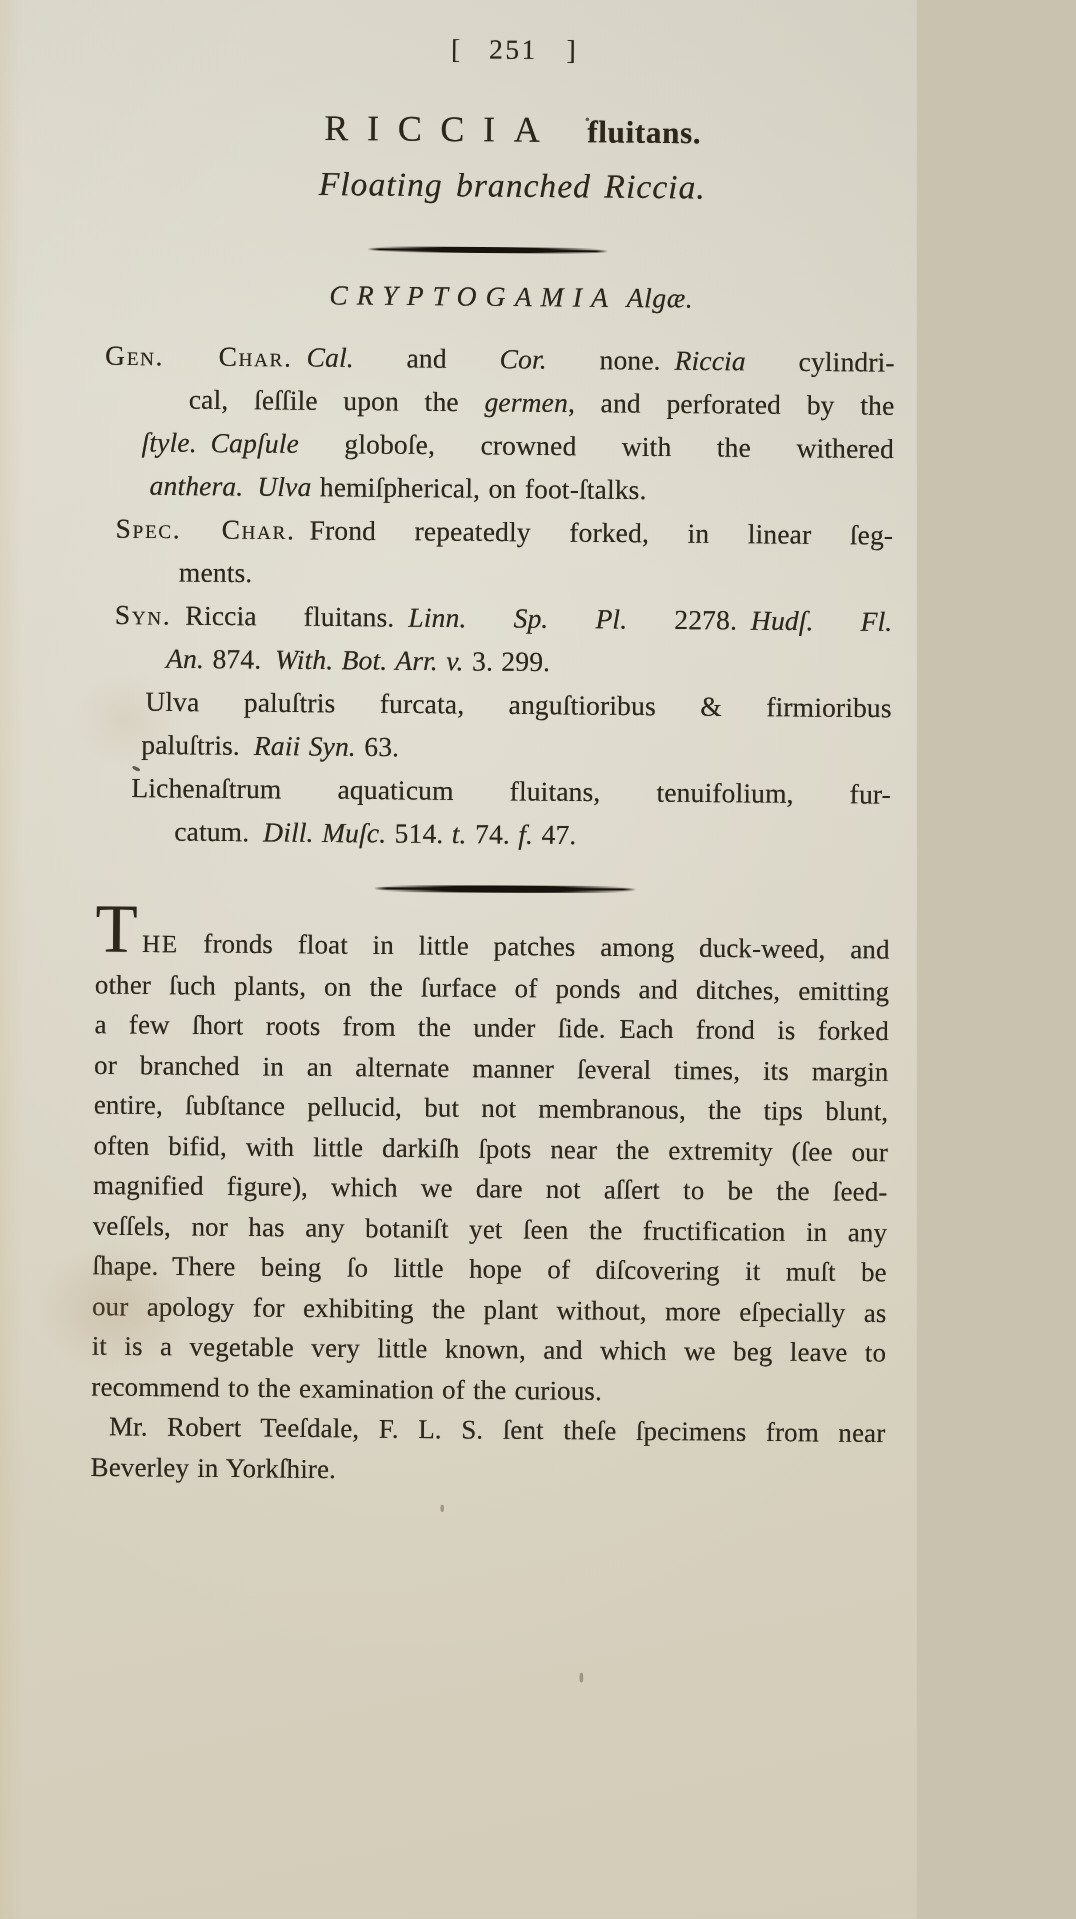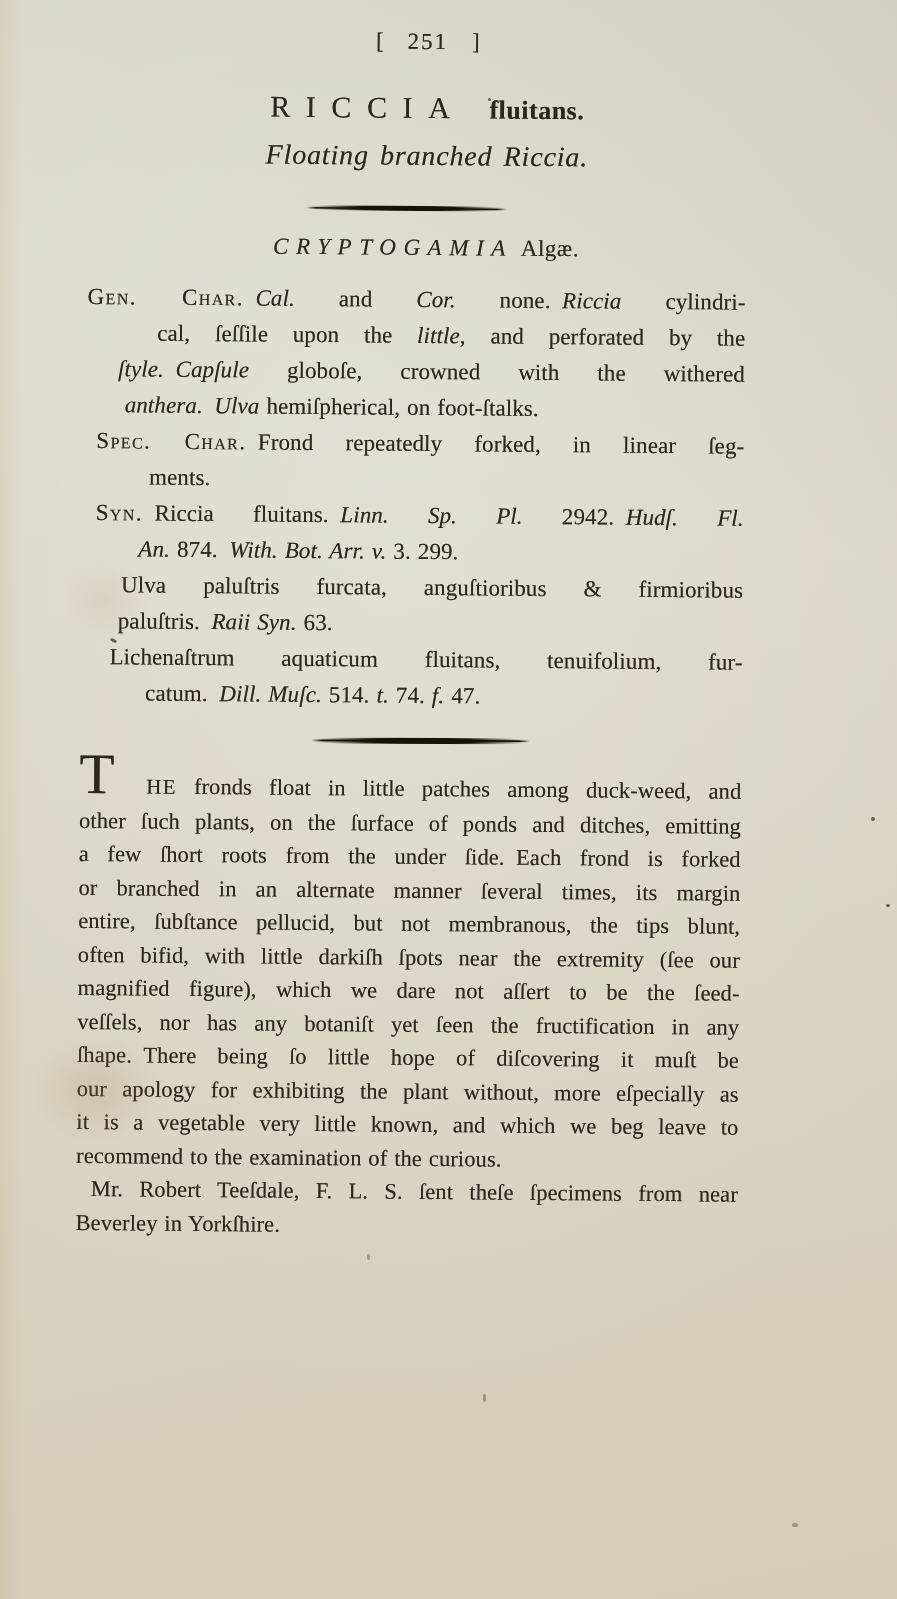--- a/index.html
+++ b/index.html
@@ -9,21 +9,21 @@
     --paper-dark:#d3ccb8;
   }
   *{margin:0;padding:0;box-sizing:border-box;}
   html,body{width:897px;}
   body{
     font-family:"Liberation Serif","DejaVu Serif",serif;
     background:#c9c2ae;
   }
   .page{
     position:relative;
-    width:897px;height:1599px;
+    width:764px;height:1599px;
     overflow:hidden;
     color:var(--ink);
     background:
       radial-gradient(ellipse 130% 90% at 45% 35%, rgba(255,255,255,0.20), rgba(255,255,255,0) 60%),
       linear-gradient(90deg, rgba(196,178,128,0.22) 0%, rgba(196,178,128,0) 2.5%),
       linear-gradient(200deg, rgba(120,108,80,0.10), rgba(120,108,80,0) 30%),
       linear-gradient(168deg, var(--paper-light) 0%, var(--paper-mid) 52%, var(--paper-dark) 100%);
     text-shadow:0 0 0.6px rgba(44,38,29,0.55);
   }
   .content{
@@ -73,21 +73,21 @@
   .rule1{width:200px;margin:34px auto 0;margin-left:222px;height:5px;}
   .rule2{width:218px;margin:24px auto 0;margin-left:232px;transform:rotate(-0.25deg);}
   .taxonomy{
     margin-top:24px;margin-left:22px;
     text-align:center;
     font-weight:normal;
     font-size:23px;
     white-space:nowrap;
   }
   .taxo-class{font-style:italic;letter-spacing:0.33em;}
-  .taxo-order{margin-left:8px;letter-spacing:0.5px;}
+  .taxo-order{font-style:italic;margin-left:8px;letter-spacing:0.5px;}
   
   .characters{
     margin-top:21px;
     font-size:23px;
     line-height:36px;
     letter-spacing:0.1px;
   }
   .description{
     margin-top:28px;
     font-size:22.5px;
@@ -103,21 +103,21 @@
     text-align-last:justify;
   }
   .it{font-style:italic;}
   .sc{font-variant:small-caps;letter-spacing:0.06em;}
   .dc{
     font-size:2.55em;
     line-height:0;
     margin-right:4px;
     letter-spacing:0;
   }
-  .sm{font-size:0.93em;letter-spacing:0.06em;margin-left:28px;}
+  .sm{font-size:0.93em;letter-spacing:0.06em;}
   
   .speck{position:absolute;border-radius:50%;background:rgba(60,52,40,0.75);}
   .fiber{position:absolute;border-radius:40%;background:rgba(90,80,60,0.45);}
   .stain{
     position:absolute;border-radius:50%;
     background:radial-gradient(ellipse at center, rgba(168,138,92,0.22), rgba(168,138,92,0) 70%);
   }
   .artifact-comma{
     position:absolute;width:7px;height:3px;border-radius:60% 40% 60% 40%;
     background:rgba(70,60,45,0.8);transform:rotate(32deg);
@@ -140,26 +140,26 @@
     <h2 class="common-name">Floating branched Riccia.</h2>
 
     <div class="rule rule1"></div>
 
     <h3 class="taxonomy">
       <span class="taxo-class">CRYPTOGAMIA</span><span class="taxo-order">Algæ.</span>
     </h3>
 
     <section class="characters">
         <div class="line just" style="padding-left: 4px;"><span class="sc">Gen. Char.</span><span> </span><span class="it">Cal.</span><span> and </span><span class="it">Cor.</span><span> none. </span><span class="it">Riccia</span><span> cylindri-</span></div>
-        <div class="line just" style="padding-left: 74px;"><span>cal, ſeſſile upon the </span><span class="it">little</span><span>, and perforated by the</span></div>
+        <div class="line just" style="padding-left: 74px;"><span>cal, ſeſſile upon the </span><span class="it">germen</span><span>, and perforated by the</span></div>
         <div class="line just" style="padding-left: 35px;"><span class="it">ſtyle.</span><span> </span><span class="it">Capſule</span><span> globoſe, crowned with the withered</span></div>
         <div class="line" style="padding-left: 42px;"><span class="it">anthera.</span><span> </span><span class="it">Ulva</span><span> hemiſpherical, on foot-ſtalks.</span></div>
         <div class="line just" style="padding-left: 14px;"><span class="sc">Spec. Char.</span><span> Frond repeatedly forked, in linear ſeg-</span></div>
         <div class="line" style="padding-left: 67px;"><span>ments.</span></div>
-        <div class="line just" style="padding-left: 14px;"><span class="sc">Syn.</span><span> Riccia fluitans. </span><span class="it">Linn. Sp. Pl.</span><span> 2942. </span><span class="it">Hudſ. Fl.</span></div>
+        <div class="line just" style="padding-left: 14px;"><span class="sc">Syn.</span><span> Riccia fluitans. </span><span class="it">Linn. Sp. Pl.</span><span> 2278. </span><span class="it">Hudſ. Fl.</span></div>
         <div class="line" style="padding-left: 57px;"><span class="it">An.</span><span> 874. </span><span class="it">With. Bot. Arr. v.</span><span> 3. 299.</span></div>
         <div class="line just" style="padding-left: 40px;"><span>Ulva paluſtris furcata, anguſtioribus &amp; firmioribus</span></div>
         <div class="line" style="padding-left: 37px;"><span>paluſtris. </span><span class="it">Raii Syn.</span><span> 63.</span></div>
         <div class="line just" style="padding-left: 29px;"><span>Lichenaſtrum aquaticum fluitans, tenuifolium, fur-</span></div>
         <div class="line" style="padding-left: 65px;"><span>catum. </span><span class="it">Dill. Muſc.</span><span> 514. </span><span class="it">t.</span><span> 74. </span><span class="it">f.</span><span> 47.</span></div>
       </section>
 
     <div class="rule rule2"></div>
 
     <section class="description">

